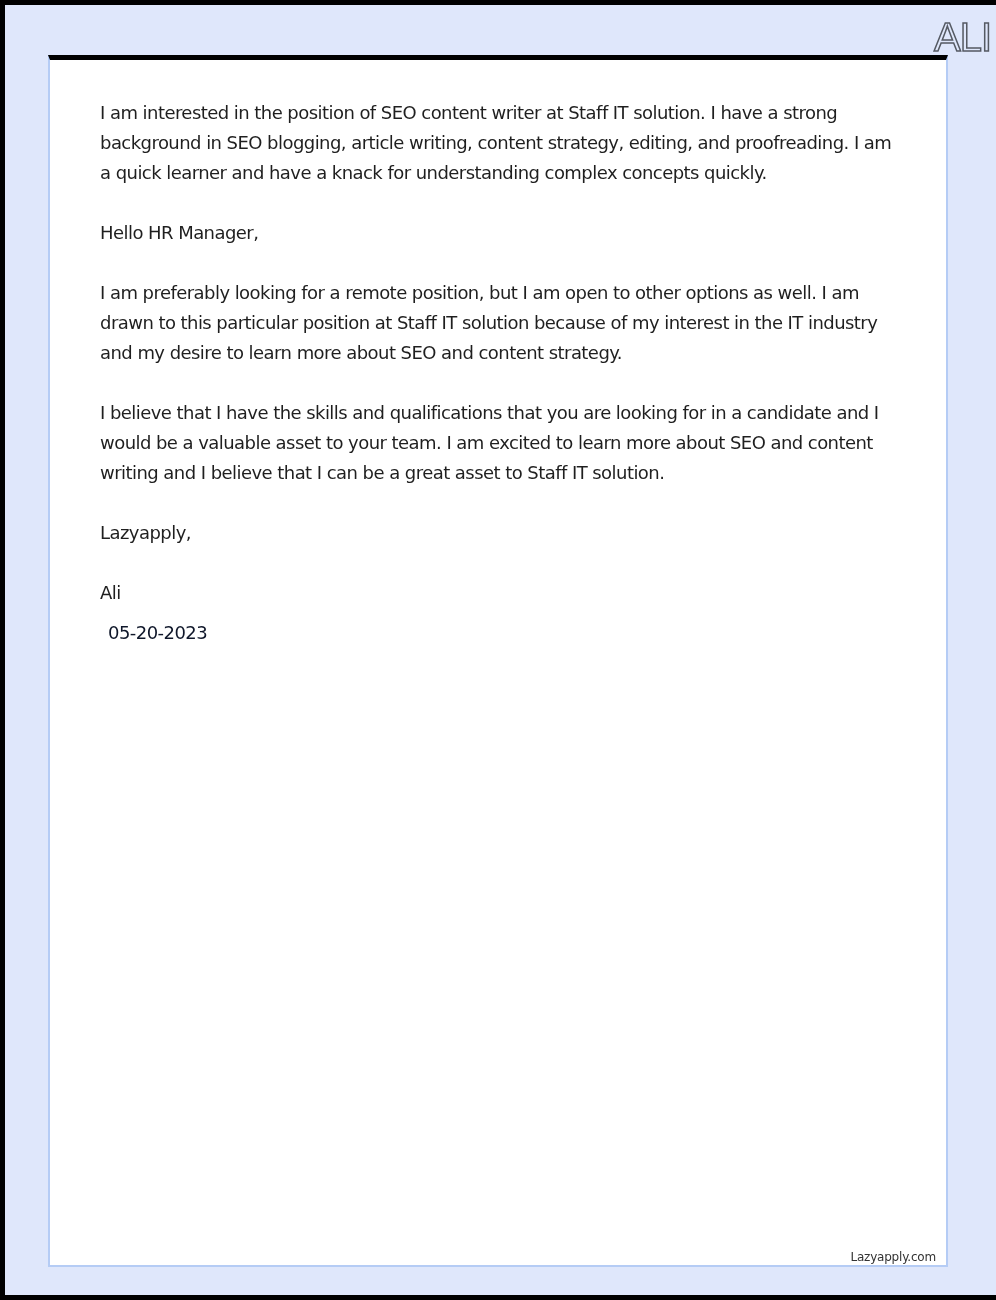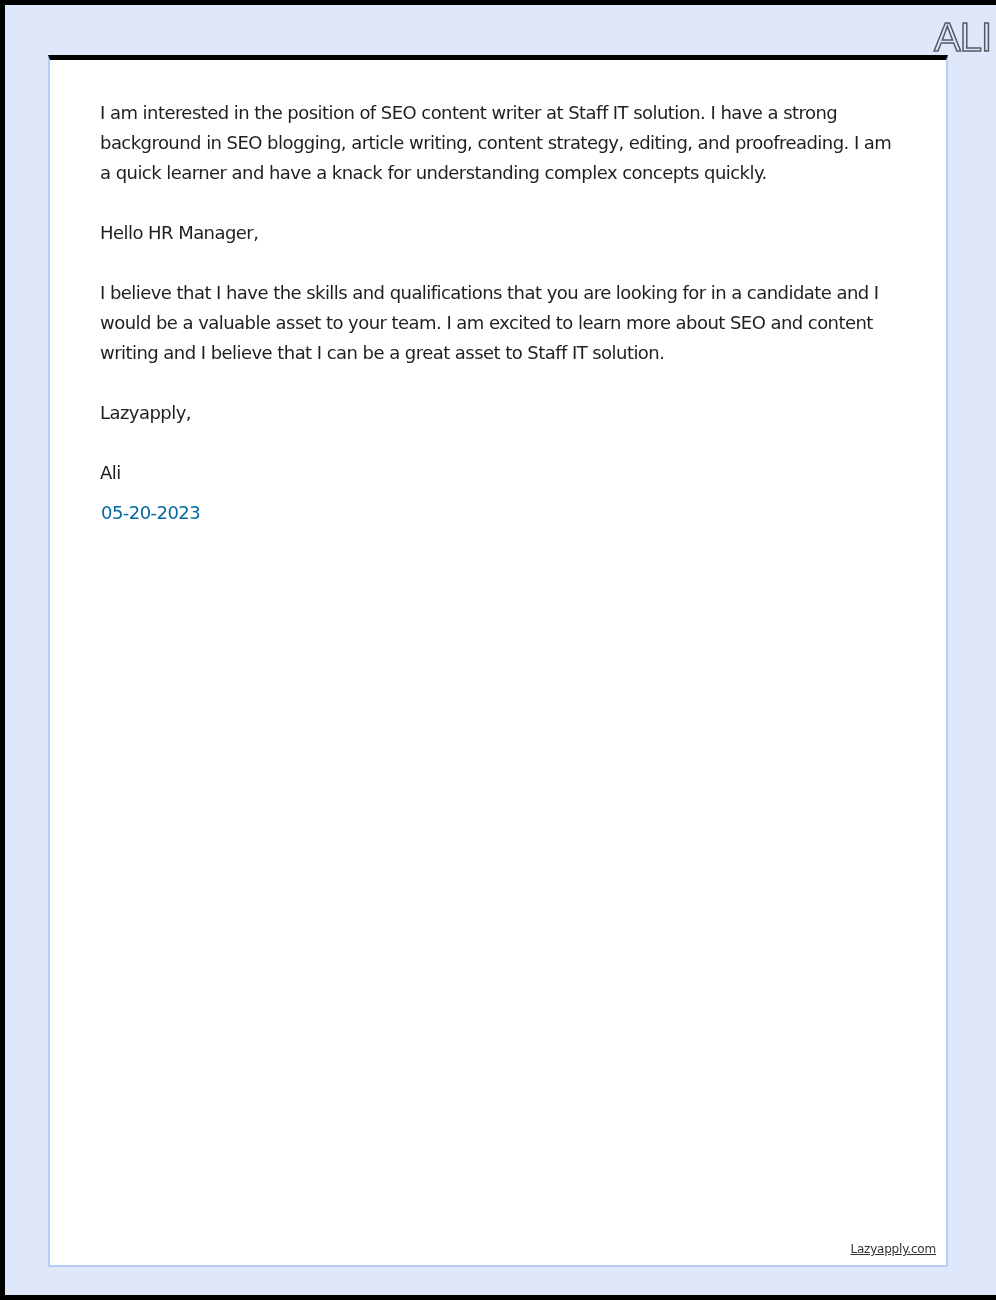--- a/index.html
+++ b/index.html
@@ -55,45 +55,45 @@
       color: #1f1f1f;
       letter-spacing: -0.55px;
     }
     .letter p {
       margin: 0 0 30px 0;
     }
     .letter p.signature {
       margin: 0 0 10px 0;
     }
     .letter .date {
-      color: #0369a1;
-      margin: 1px;
+      color: #0f172a;
+      margin: 8px;
     }
     .footer-brand {
       position: absolute;
       right: 10px;
-      bottom: 8px;
+      bottom: 0px;
       font-family: "DejaVu Sans", sans-serif;
       font-size: 12px;
       line-height: 16px;
       color: #333333;
       letter-spacing: -0.2px;
-      text-decoration: underline;
     }
   </style>
 </head>
 <body>
 
 <div class="frame">
   <div class="header-name">ALI</div>
 
   <div class="card">
     <div class="letter">
       <p>I am interested in the position of SEO content writer at Staff IT solution. I have a strong background in SEO blogging, article writing, content strategy, editing, and proofreading. I am a quick learner and have a knack for understanding complex concepts quickly.</p>
       <p>Hello HR Manager,</p>
+      <p>I am preferably looking for a remote position, but I am open to other options as well. I am drawn to this particular position at Staff IT solution because of my interest in the IT industry and my desire to learn more about SEO and content strategy.</p>
       <p>I believe that I have the skills and qualifications that you are looking for in a candidate and I would be a valuable asset to your team. I am excited to learn more about SEO and content writing and I believe that I can be a great asset to Staff IT solution.</p>
       <p>Lazyapply,</p>
       <p class="signature">Ali</p>
       <p class="date">05-20-2023</p>
     </div>
 
     <div class="footer-brand">Lazyapply.com</div>
   </div>
 </div>
 

